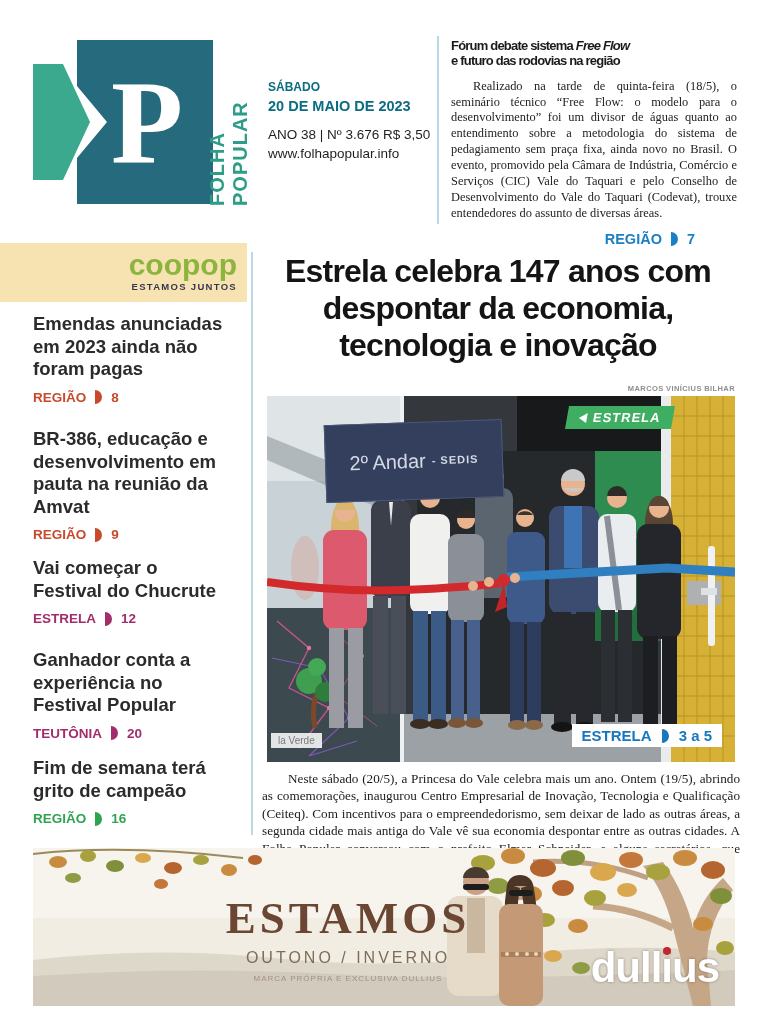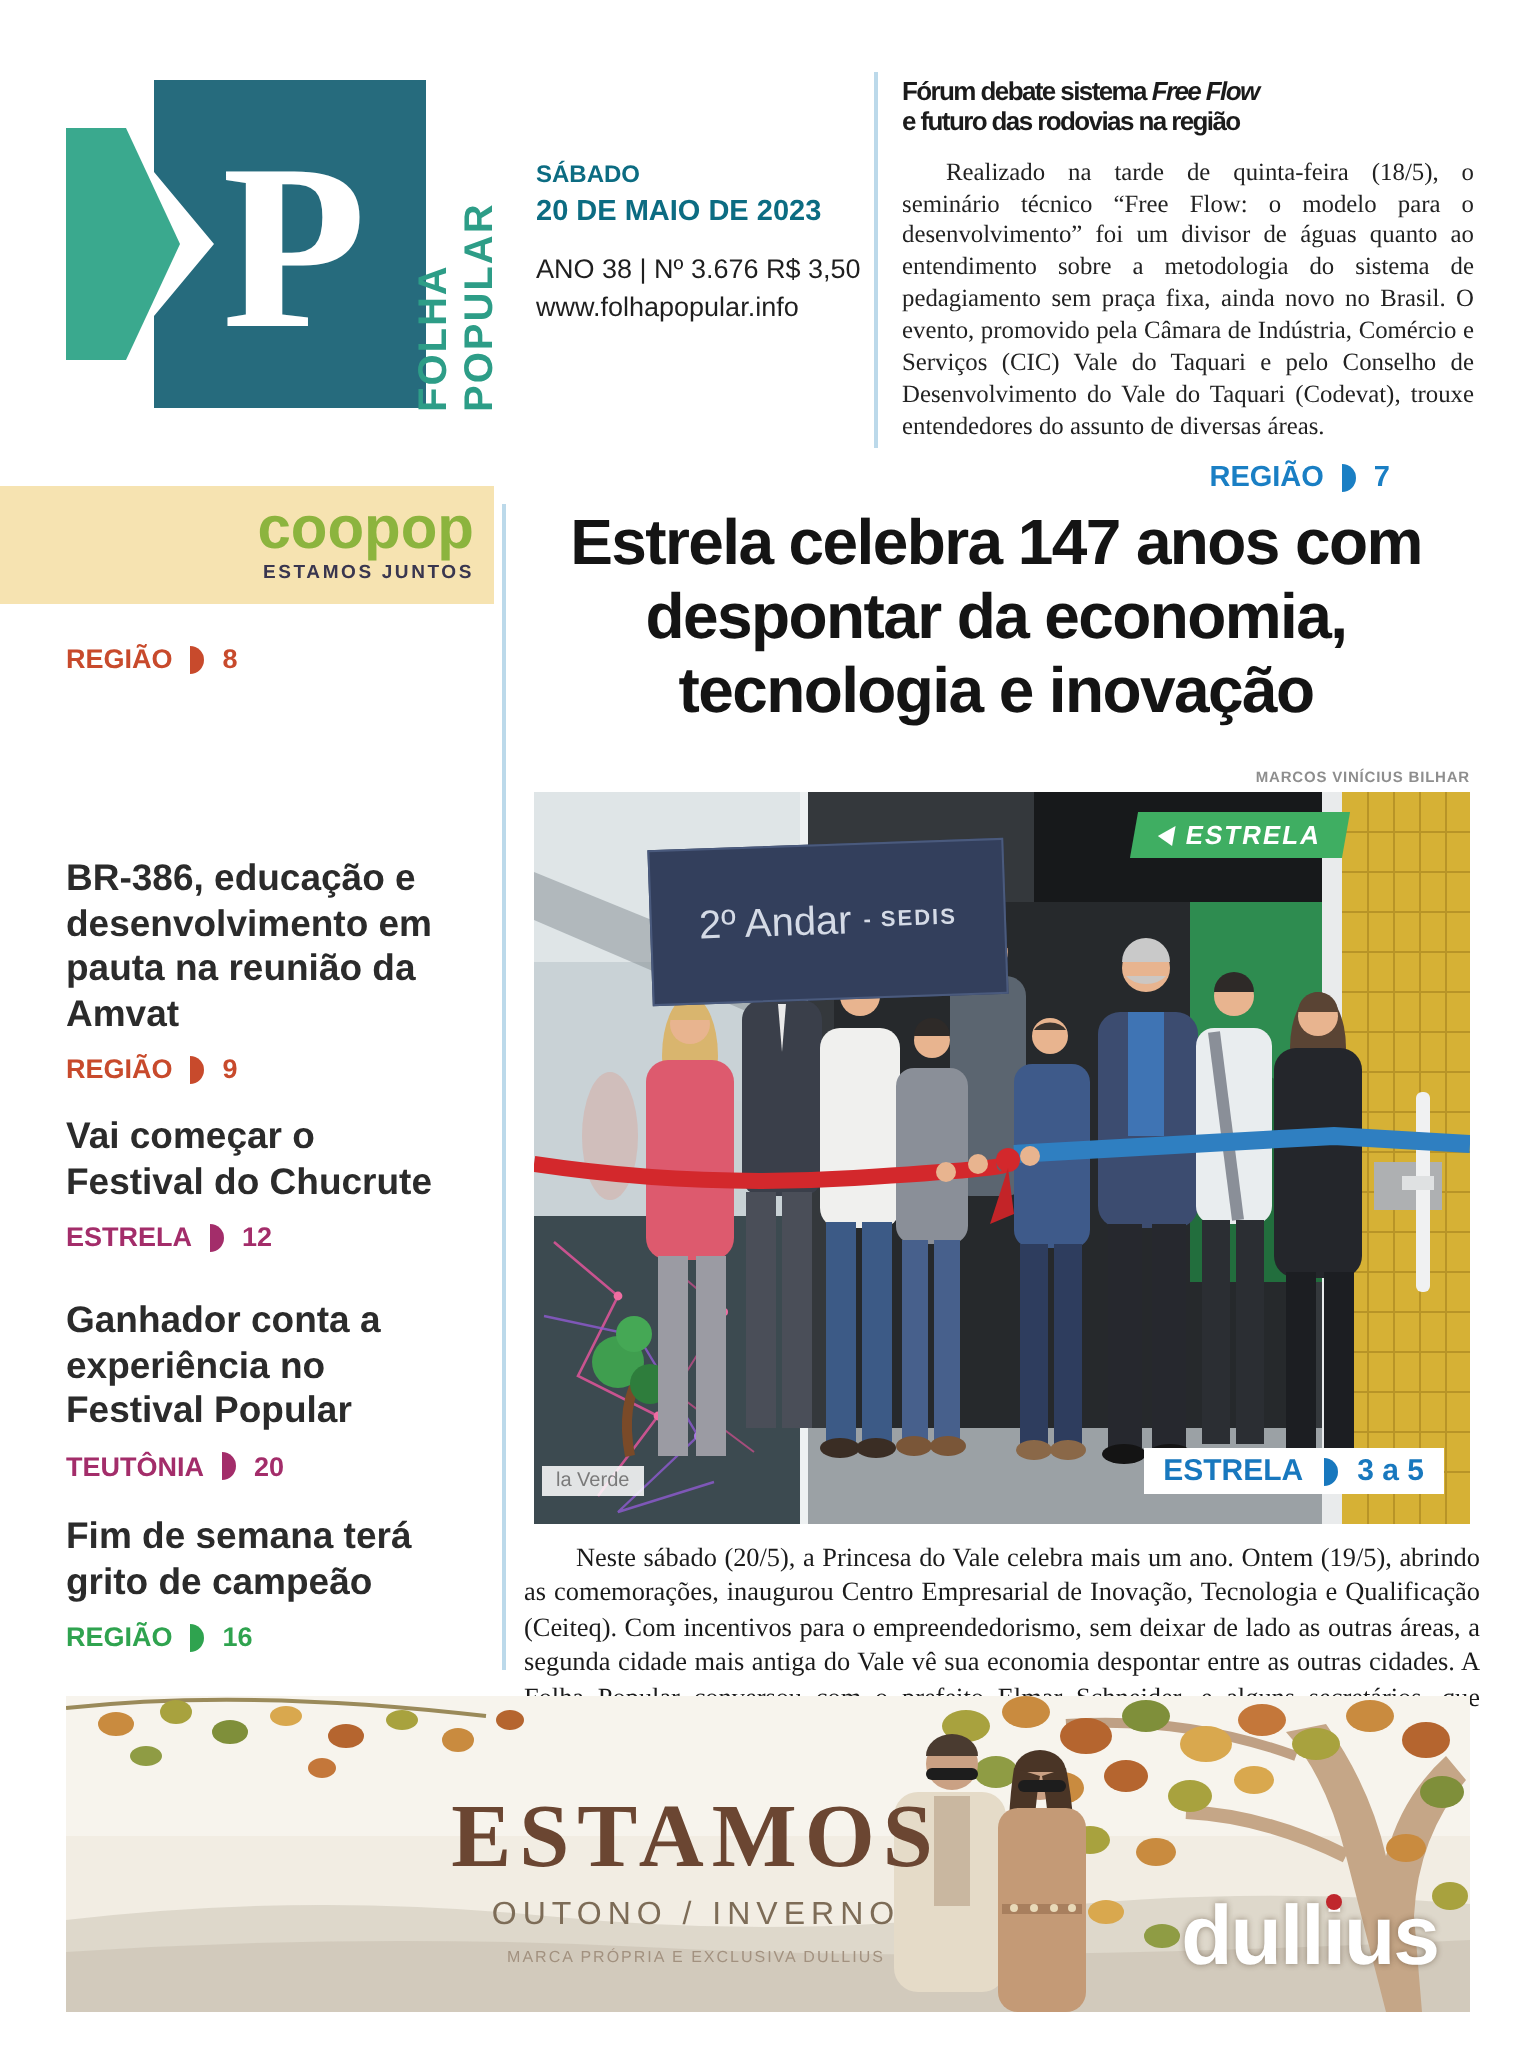--- a/index.html
+++ b/index.html
@@ -116,20 +116,21 @@
       <span>7</span>
     </div>
   </div>
 
   <div class="coopop">
     <div class="brand">coopop</div>
     <div class="slogan">ESTAMOS JUNTOS</div>
   </div>
 
   <div class="sb-item" style="top:313px">
+    <div class="t">Emendas anunciadas em 2023 ainda não foram pagas</div>
     <div class="tagrow tag-red">
       <span>REGIÃO</span>
       <span class="arrow"></span>
       <span>8</span>
     </div>
   </div>
   <div class="sb-item" style="top:428px">
     <div class="t">BR-386, educação e desenvolvimento em pauta na reunião da Amvat</div>
     <div class="tagrow tag-red">
       <span>REGIÃO</span>

